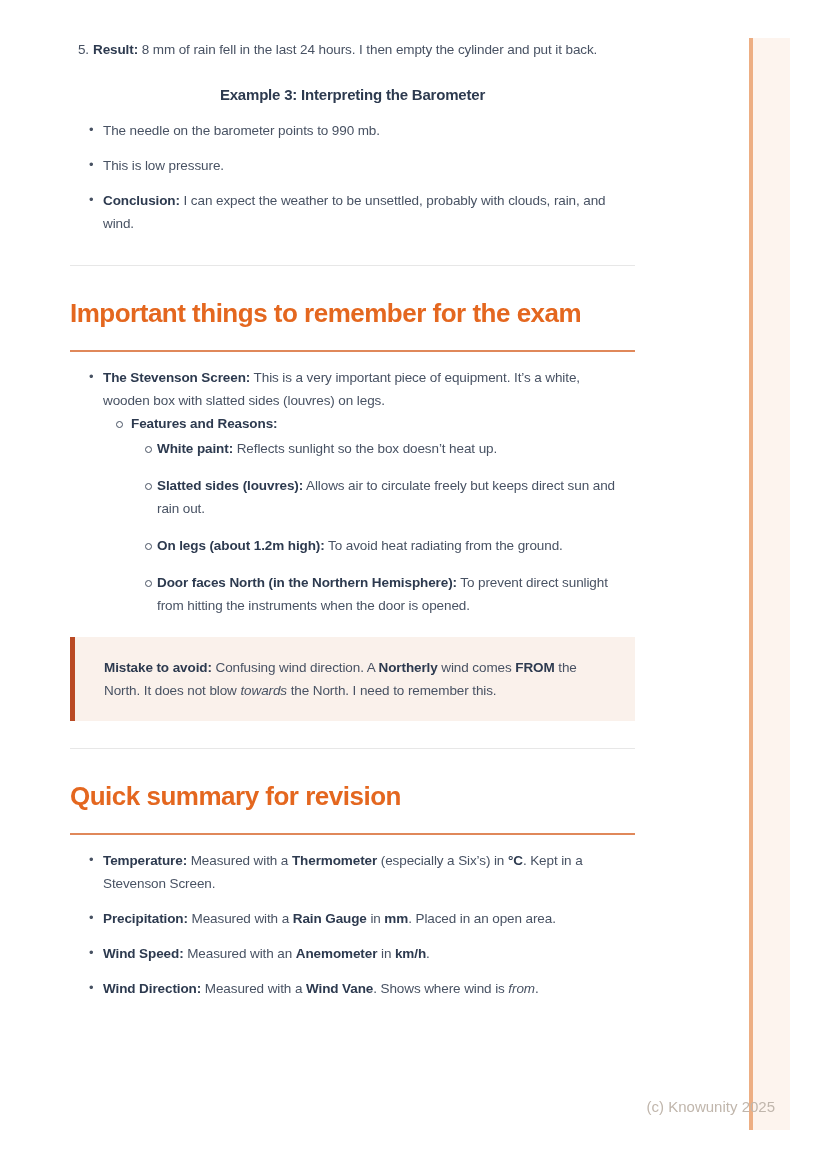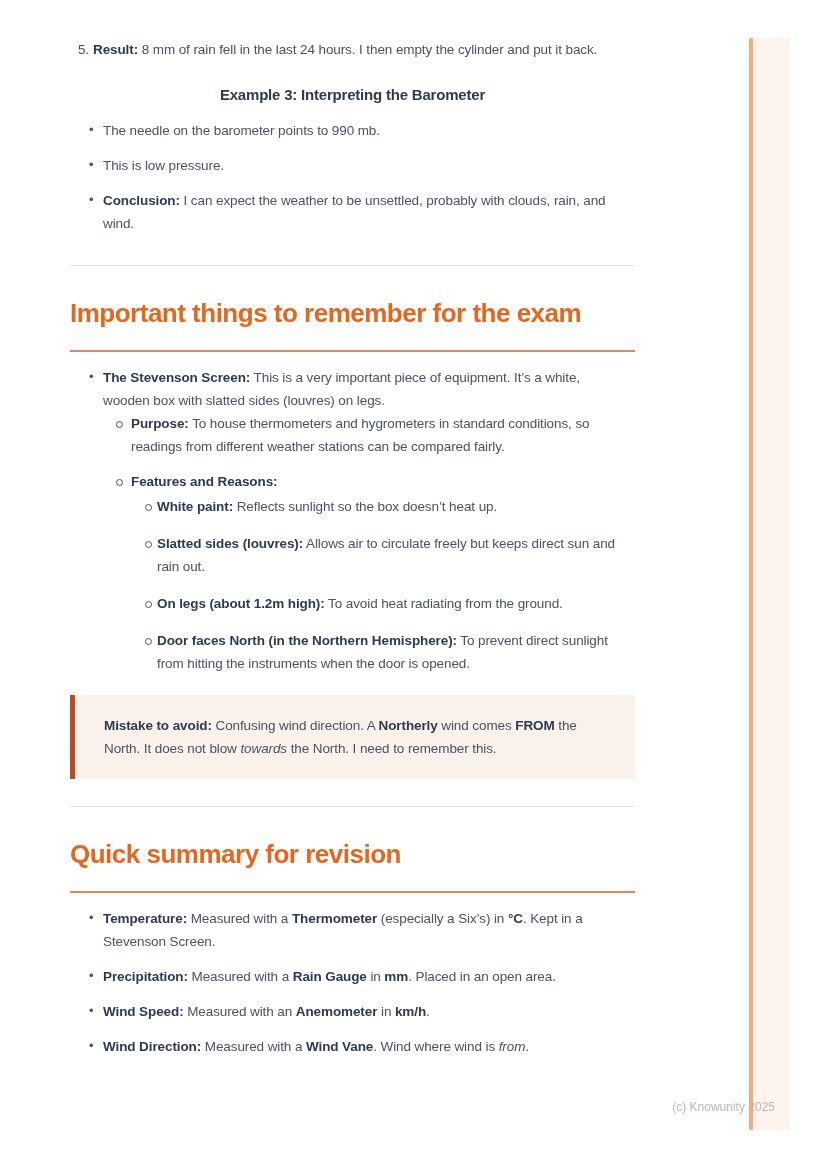--- a/index.html
+++ b/index.html
@@ -55,21 +55,21 @@
   }
   ul.l2>li::before{left:13px;}
   ul.l3>li::before{left:14px;}
   .callout{
     margin-top:20px;background:var(--callout_bg);
     border-left:5px solid var(--callout_border);border-radius:0;
     padding:19px 20px 19px 29px;
   }
   .footer{
     position:absolute;top:1100px;right:53px;z-index:3;
-    font-size:12px;line-height:14px;color:var(--footer_text);letter-spacing:0;
+    font-size:15px;line-height:14px;color:var(--footer_text);letter-spacing:0;
   }
 </style>
 </head>
 <body>
 
 <div class="page">
 
   <div class="edge-stripe"></div>
 
   <main class="content">
@@ -95,23 +95,20 @@
 
     <hr class="divider">
 
     <section>
       <h1>Important things to remember for the exam</h1>
 
       <ul class="l1">
         <li>
           <p class="rich"><b>The Stevenson Screen:</b><span> This is a very important piece of equipment. It’s a white, wooden box with slatted sides (louvres) on legs.</span></p>
           <ul class="l2">
-            <li>
-              <p class="rich"><b>Purpose:</b><span> To house thermometers and hygrometers in standard conditions, so readings from different weather stations can be compared fairly.</span></p>
-            </li>
             <li>
               <p class="rich"><b>Features and Reasons:</b></p>
               <ul class="l3">
                 <li>
                   <p class="rich"><b>White paint:</b><span> Reflects sunlight so the box doesn’t heat up.</span></p>
                 </li>
                 <li>
                   <p class="rich"><b>Slatted sides (louvres):</b><span> Allows air to circulate freely but keeps direct sun and rain out.</span></p>
                 </li>
                 <li>
@@ -140,21 +137,21 @@
         <li>
           <p class="rich"><b>Temperature:</b><span> Measured with a </span><b>Thermometer</b><span> (especially a Six’s) in </span><b>°C</b><span>. Kept in a Stevenson Screen.</span></p>
         </li>
         <li>
           <p class="rich"><b>Precipitation:</b><span> Measured with a </span><b>Rain Gauge</b><span> in </span><b>mm</b><span>. Placed in an open area.</span></p>
         </li>
         <li>
           <p class="rich"><b>Wind Speed:</b><span> Measured with an </span><b>Anemometer</b><span> in </span><b>km/h</b><span>.</span></p>
         </li>
         <li>
-          <p class="rich"><b>Wind Direction:</b><span> Measured with a </span><b>Wind Vane</b><span>. Wind where wind is </span><i>from</i><span>.</span></p>
+          <p class="rich"><b>Wind Direction:</b><span> Measured with a </span><b>Wind Vane</b><span>. Shows where wind is </span><i>from</i><span>.</span></p>
         </li>
       </ul>
     </section>
 
   </main>
 
   <div class="footer">(c) Knowunity 2025</div>
 
 </div>
 

